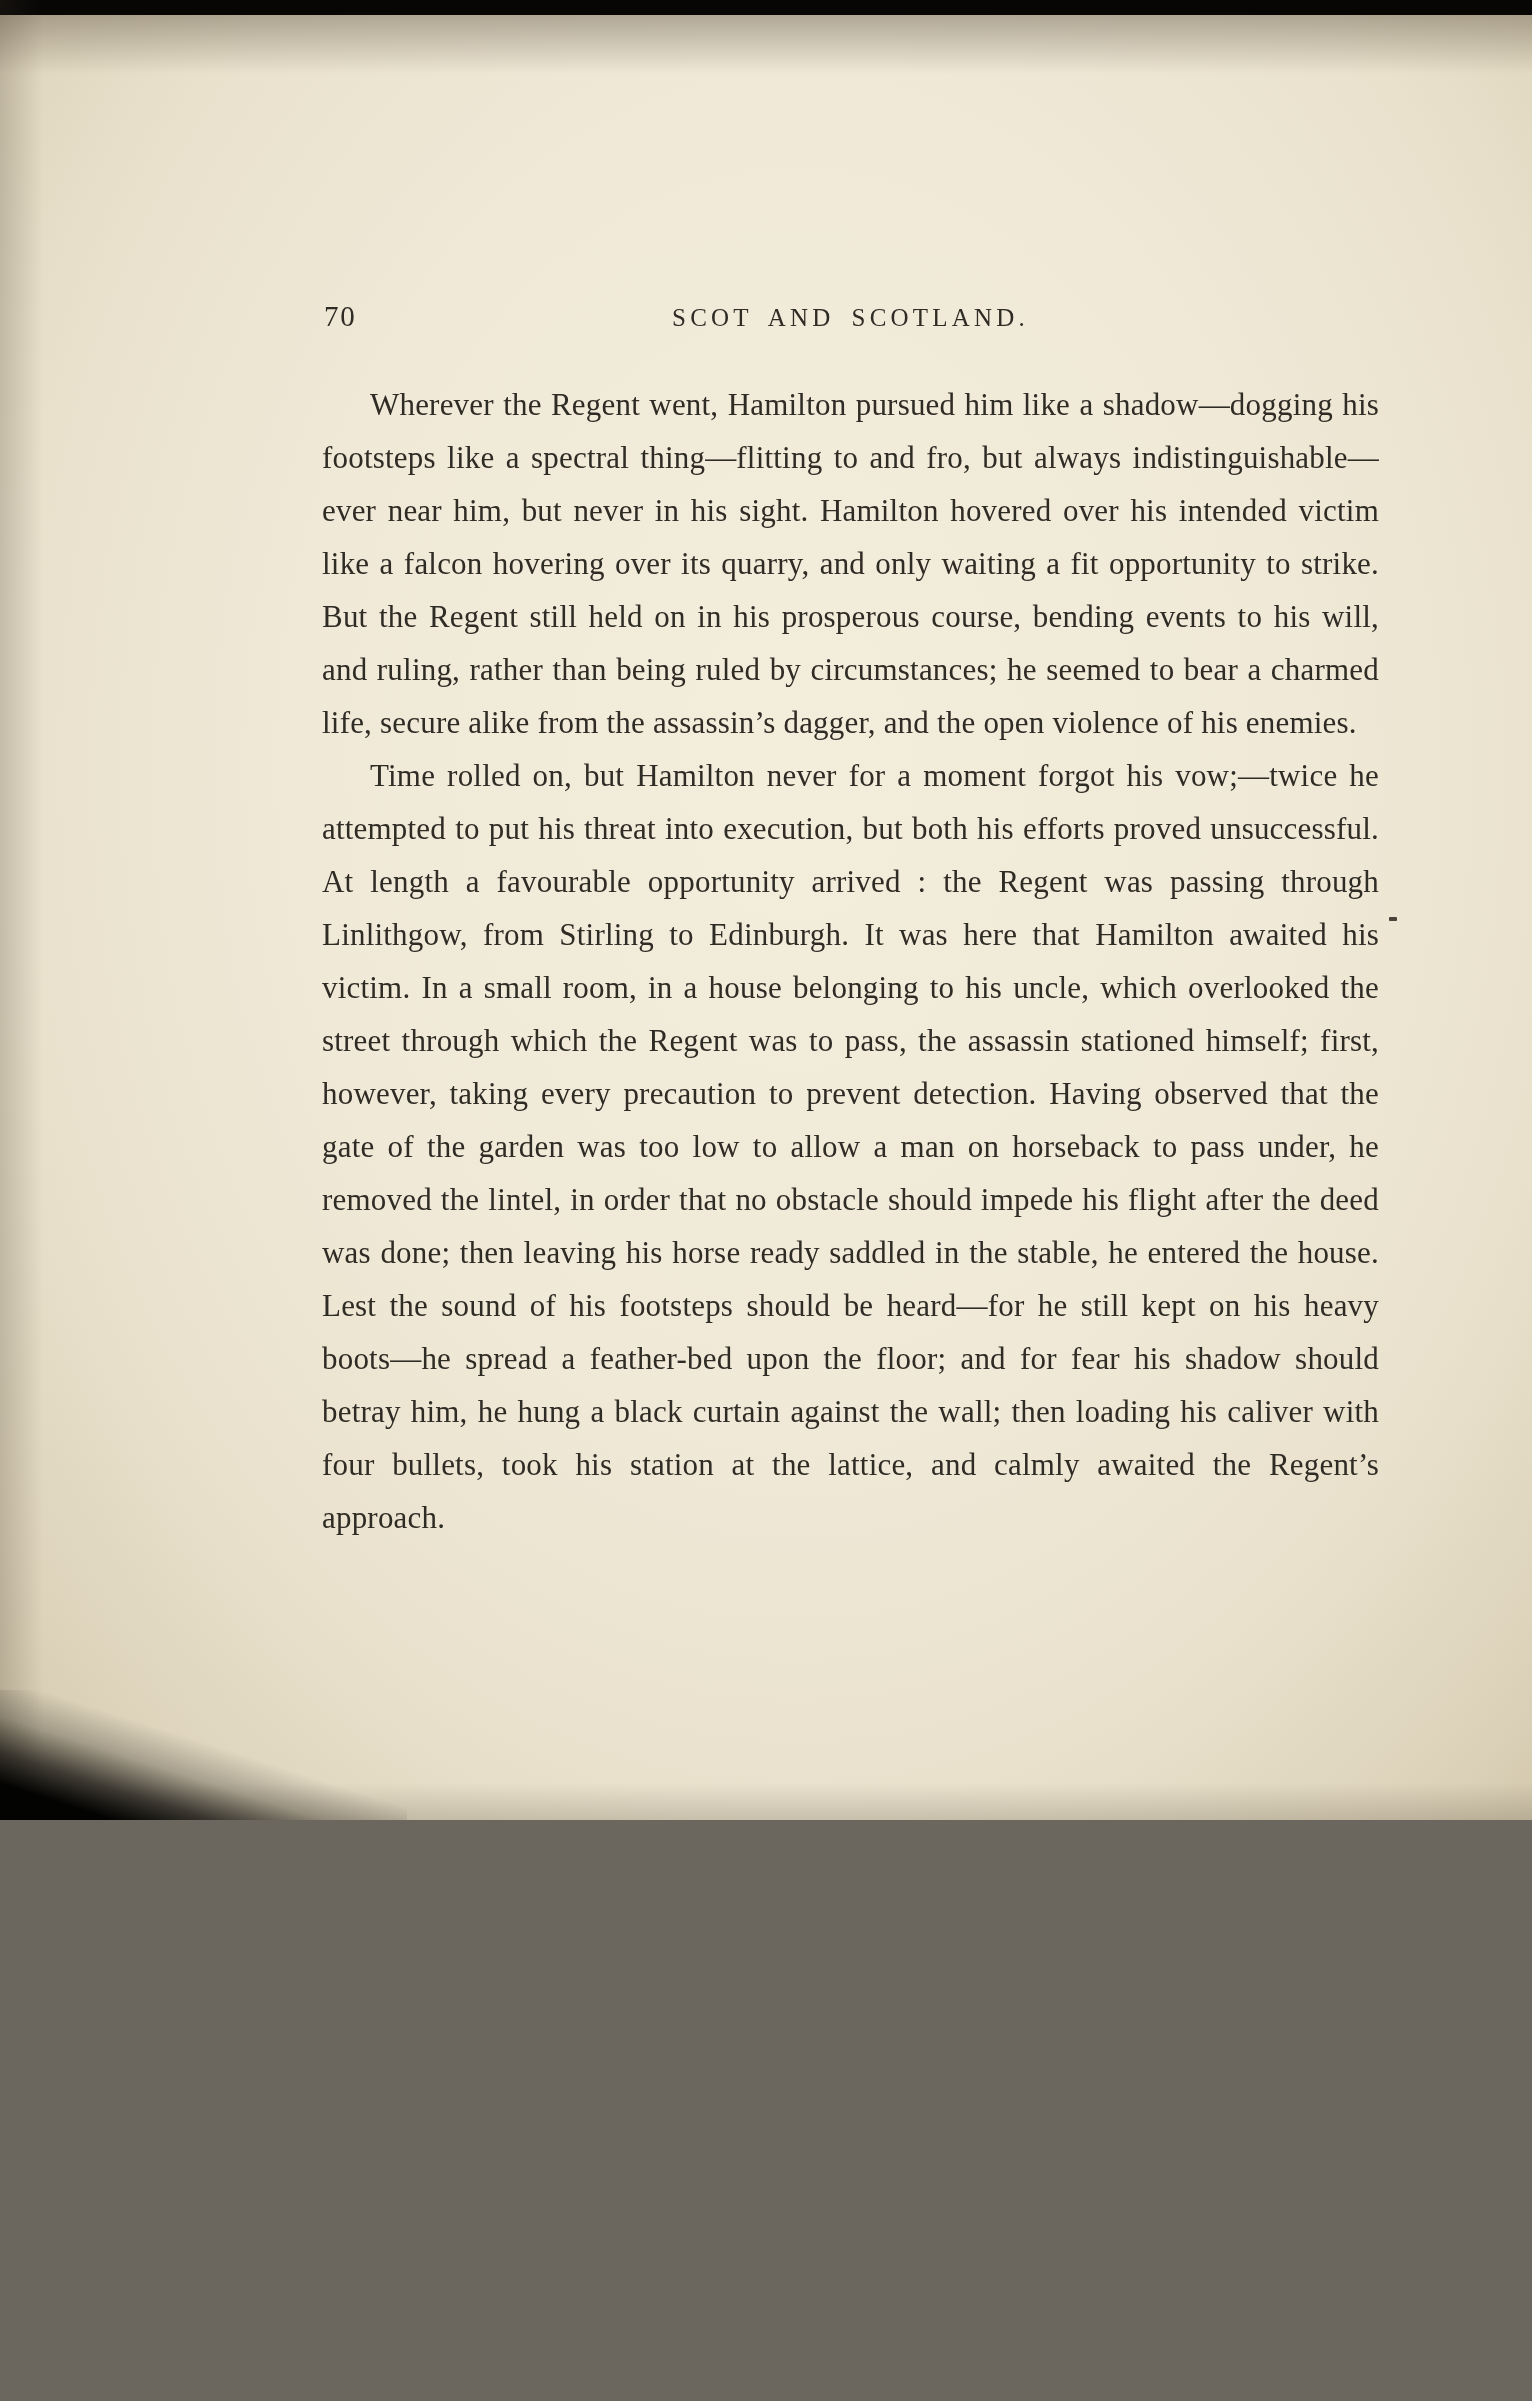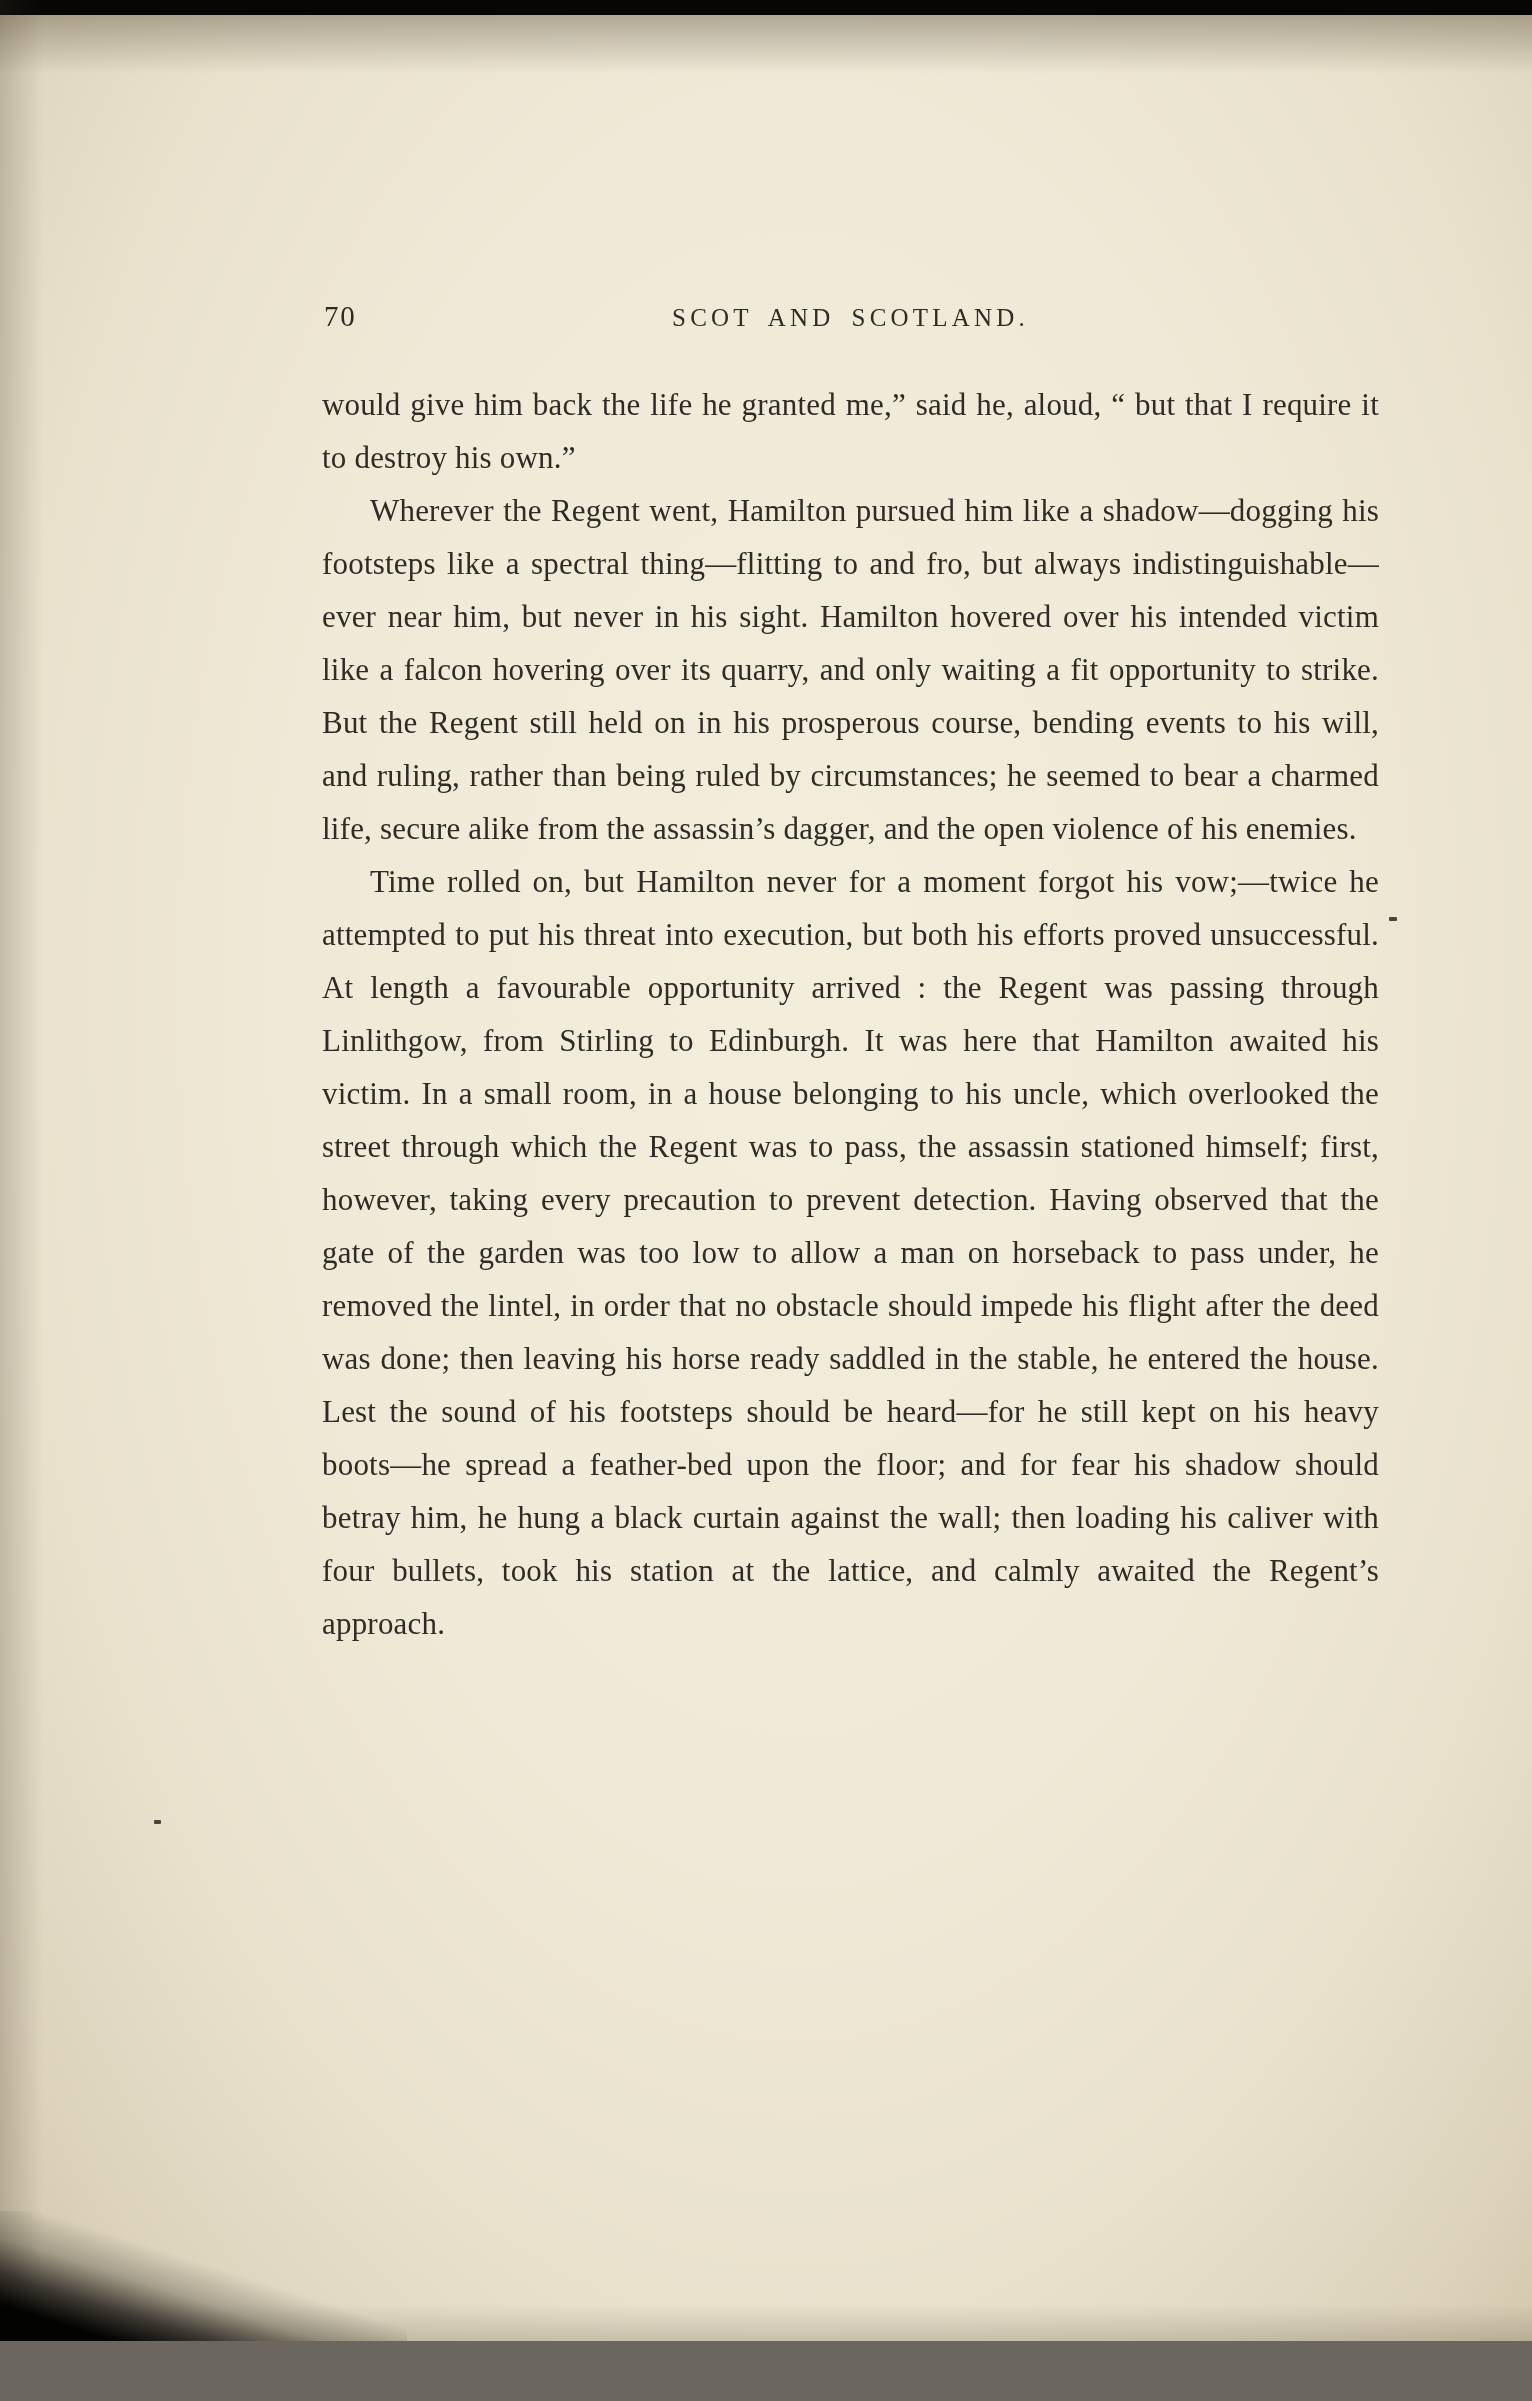--- a/index.html
+++ b/index.html
@@ -4,21 +4,21 @@
 <style>
   html, body {
     margin: 0;
     padding: 0;
     background: #6b675e;
   }
 
   .page {
     position: relative;
     width: 1532px;
-    height: 2341px;
+    height: 1820px;
     overflow: hidden;
     background:
       radial-gradient(ellipse at 52% 42%,
         #f3eddc 0%,
         #f0e9d7 45%,
         #e9e1cc 70%,
         #ddd3bb 88%,
         #cfc4a8 100%);
     font-family: "Liberation Serif", "DejaVu Serif", serif;
     color: #2f2b25;
@@ -123,19 +123,18 @@
 
   <div class="speck speck-1"></div>
   <div class="speck speck-2"></div>
 
   <div class="header-row">
     <span class="page-number">70</span>
     <div class="running-title">SCOT AND SCOTLAND.</div>
   </div>
 
   <div class="body-text">
-    <p class="no-indent">would give him back the life he granted me,” said he, aloud, “ but that I require it to destroy his own.”</p>
     <p>Wherever the Regent went, Hamilton pursued him like a shadow—dogging his footsteps like a spectral thing—flitting to and fro, but always indistinguishable—ever near him, but never in his sight.  Hamilton hovered over his intended victim like a falcon hovering over its quarry, and only waiting a fit opportunity to strike.  But the Regent still held on in his prosperous course, bending events to his will, and ruling, rather than being ruled by circumstances; he seemed to bear a charmed life, secure alike from the assassin’s dagger, and the open violence of his enemies.</p>
     <p>Time rolled on, but Hamilton never for a moment forgot his vow;—twice he attempted to put his threat into execution, but both his efforts proved unsuccessful.  At length a favourable opportunity arrived : the Regent was passing through Linlithgow, from Stirling to Edinburgh.  It was here that Hamilton awaited his victim.  In a small room, in a house belonging to his uncle, which overlooked the street through which the Regent was to pass, the assassin stationed himself; first, however, taking every precaution to prevent detection. Having observed that the gate of the garden was too low to allow a man on horseback to pass under, he removed the lintel, in order that no obstacle should impede his flight after the deed was done; then leaving his horse ready saddled in the stable, he entered the house.  Lest the sound of his footsteps should be heard—for he still kept on his heavy boots—he spread a feather-bed upon the floor; and for fear his shadow should betray him, he hung a black curtain against the wall; then loading his caliver with four bullets, took his station at the lattice, and calmly awaited the Regent’s approach.</p>
   </div>
 
 </div>
 
 
 </body></html>

